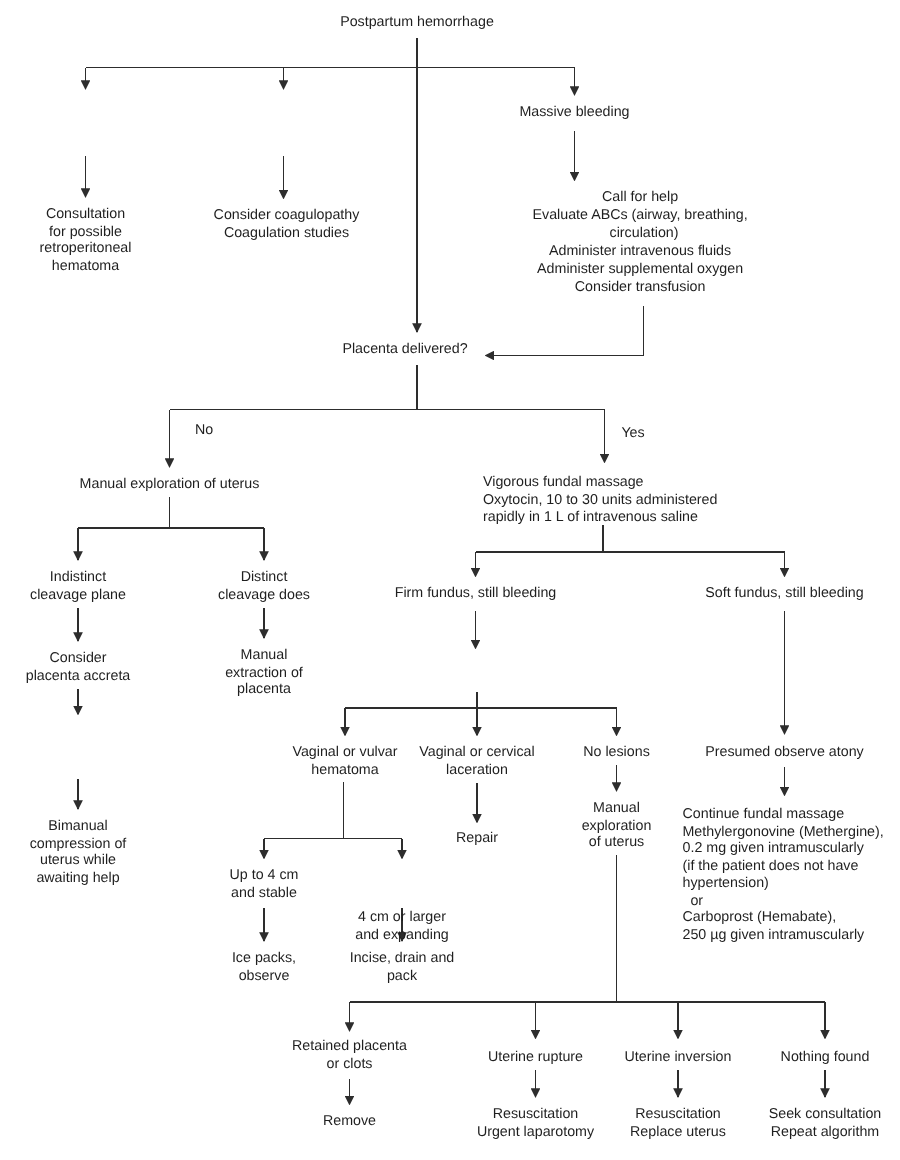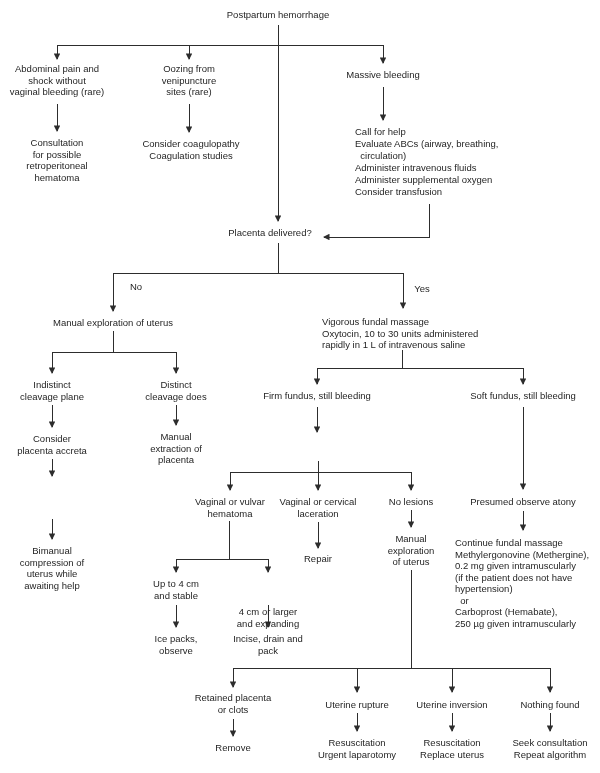--- a/index.html
+++ b/index.html
@@ -8,21 +8,21 @@
     background:var(--background,#ffffff);
     color:var(--text,#1f1f1f);
     font-family:"Liberation Sans",sans-serif;
   }
   .node{
     position:absolute;
     font-size:9.5px;line-height:11.5px;
     white-space:pre;
   }
   .c{transform:translateX(-50%);text-align:center;}
-  .lh12{line-height:12px;}
+  .lh12{line-height:12px;text-align:center;}
   svg.wires{position:absolute;left:0;top:0;}
   svg.wires path{fill:none;stroke:var(--line,#2d2d2d);stroke-width:1;shape-rendering:crispEdges;}
   #arw path{fill:var(--line,#2d2d2d);stroke:none;shape-rendering:auto;}
 </style>
 <title>Postpartum hemorrhage</title></head>
 <body>
 
 <div class="canvas">
 
   <svg class="wires" width="600" height="773" aria-hidden="true">
@@ -73,26 +73,20 @@
       <path d="M550 668 V692" marker-end="url(#arw)"></path>
       <path d="M233 719 V736" marker-end="url(#arw)"></path>
       <path d="M357 713 V731" marker-end="url(#arw)"></path>
       <path d="M452 713 V731" marker-end="url(#arw)"></path>
       <path d="M550 713 V731" marker-end="url(#arw)"></path>
     </g>
   </svg>
 
   <div class="node c" style="left:278px;top:9px">Postpartum hemorrhage</div>
 
-  <div class="node c" style="left:57px;top:63px">Abdominal pain and
-shock without
-vaginal bleeding (rare)</div>
-  <div class="node c" style="left:189px;top:63px">Oozing from
-venipuncture
-sites (rare)</div>
   <div class="node c" style="left:383px;top:69px">Massive bleeding</div>
 
   <div class="node c" style="left:57px;top:137px">Consultation
 for possible
 retroperitoneal
 hematoma</div>
   <div class="node c" style="left:191px;top:138px">Consider coagulopathy
 Coagulation studies</div>
   <div class="node lh12" style="left:355px;top:126px">Call for help
 Evaluate ABCs (airway, breathing,

